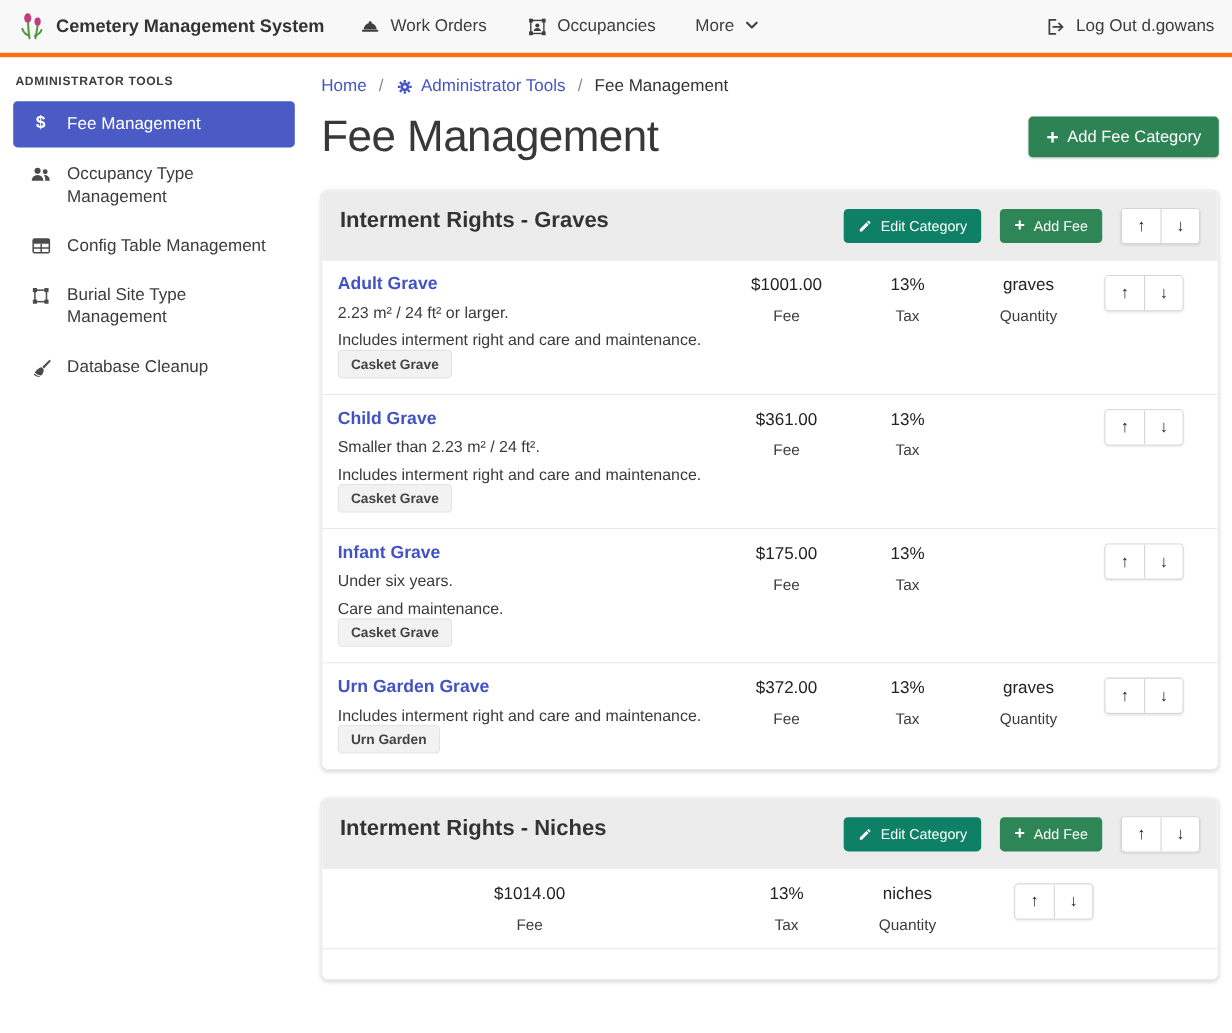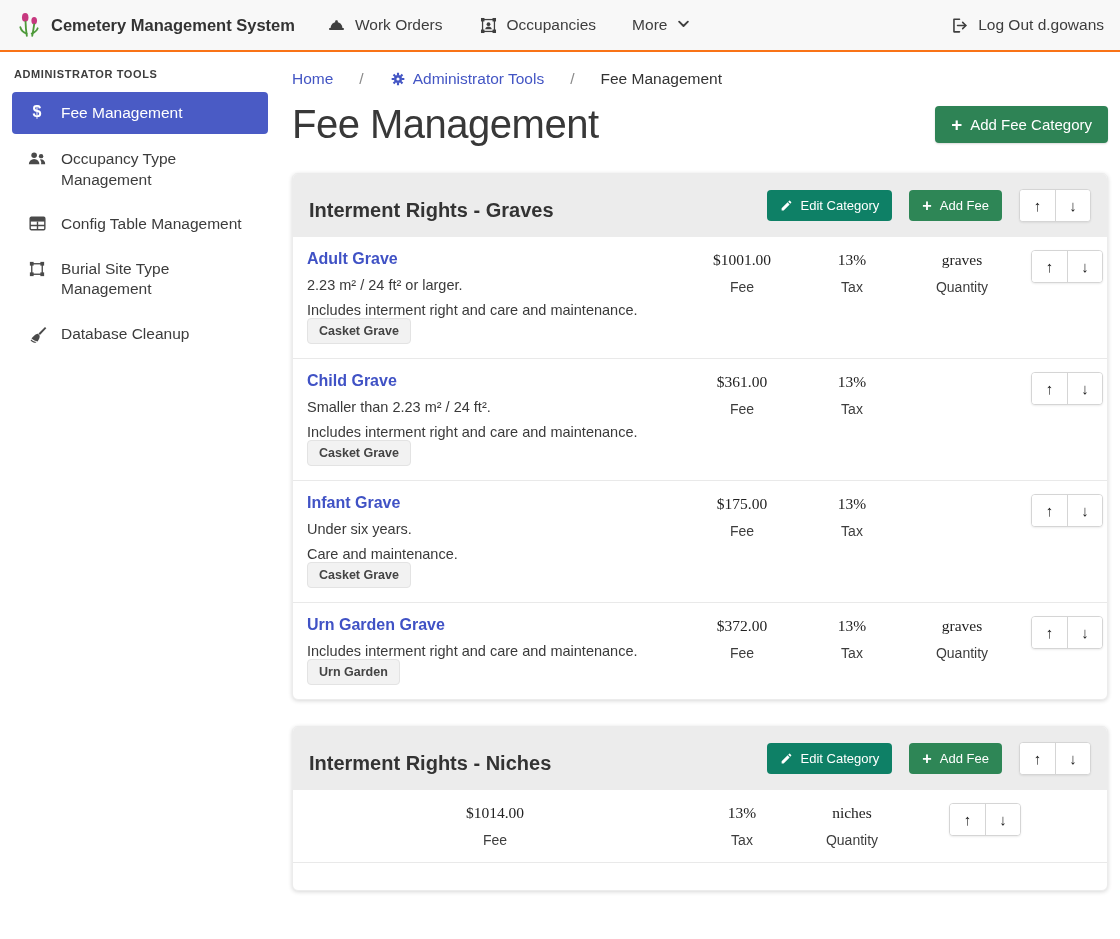--- a/index.html
+++ b/index.html
@@ -4,42 +4,42 @@
 <style>
   * { box-sizing: border-box; }
   html,body { margin:0; padding:0; }
   body {
     width:1120px; height:939px; overflow:hidden;
     font-family:"Liberation Sans","DejaVu Sans",sans-serif;
     background:#fff; color:#333;
   }
   
   .navbar {
-    height:52px; background:#f8f8f8; border-bottom:2px solid #f97316;
+    height:52px; background:#f8f8f8; border-bottom:4px solid #f97316;
     display:flex; align-items:center; padding:0 16px;
   }
   .brand { display:flex; align-items:center; gap:9px; font-weight:bold; font-size:16.5px; color:#333; text-decoration:none; }
   .nav-links { display:flex; align-items:center; margin-left:32px; gap:36px; }
   .nav-item { display:flex; gap:9px; font-size:15.5px; color:#3d3d3d; text-decoration:none; cursor:pointer; }
   .nav-item svg { flex-shrink:0; }
   .logout { margin-left:auto; }
   
   .layout { display:flex; align-items:flex-start; }
   .sidebar { width:280px; flex-shrink:0; padding:12px 12px 0 12px; }
   .sidebar-heading { font-size:11px; font-weight:700; letter-spacing:.6px; color:#3d3d3d; padding:4px 2px 12px 2px; }
   .side-item {
     display:flex; align-items:flex-start; gap:13px; padding:9px 14px; margin-bottom:6px;
     font-size:15.5px; line-height:1.32; color:#3c3c3c; border-radius:4px; cursor:pointer;
   }
   .side-item .si { width:22px; flex-shrink:0; display:flex; justify-content:center; margin-top:1px; }
   .side-item.active { background:#4a5bc5; color:#fff; padding-top:11px; padding-bottom:11px; }
   .dollar-glyph { font-weight:700; font-size:16px; line-height:1; }
   
   main { flex:1; padding:14px 12px 0 12px; min-width:0; }
-  .breadcrumb { display:flex; align-items:center; gap:26px; font-size:15.5px; margin:4px 0 0 0; }
+  .breadcrumb { display:flex; align-items:center; gap:11px; font-size:15.5px; margin:4px 0 0 0; }
   .bc-link { color:#4355c4; text-decoration:none; display:inline-flex; align-items:center; gap:7px; }
   .bc-sep { color:#8a8a8a; }
   .bc-current { color:#333; }
   .title-row { display:flex; justify-content:space-between; align-items:center; margin:14px 0 26px 0; }
   h1.page-title { margin:0; font-size:40px; font-weight:400; color:#383838; letter-spacing:-0.5px; }
   
   .btn {
     border:none; border-radius:4px; color:#fff; cursor:pointer;
     display:inline-flex; align-items:center; gap:8px; font-family:inherit;
   }
@@ -51,36 +51,36 @@
     display:inline-flex; border:1px solid #d5d5d5; border-radius:4px; overflow:hidden;
     background:#fff; box-shadow:0 1px 2px rgba(0,0,0,.08);
   }
   .arrow-btn { width:35px; height:31px; background:#fff; border:none; font-size:15px; color:#222; cursor:pointer; font-family:inherit; padding:0; }
   .arrow-btn + .arrow-btn { border-left:1px solid #d5d5d5; }
   
   .card {
     border:1px solid #ececec; border-radius:6px; background:#fff; overflow:hidden;
     box-shadow:0 1px 4px rgba(0,0,0,.16); margin-bottom:26px;
   }
-  .card-head { background:#ececec; display:flex; justify-content:space-between; align-items:flex-end; padding:15px 16px; }
+  .card-head { background:#ececec; display:flex; justify-content:space-between; align-items:flex-start; padding:15px 16px; }
   .card-title { margin:0; font-size:20px; font-weight:600; color:#333; }
   .head-actions { display:flex; align-items:center; gap:17px; }
   .fee-row {
     display:grid; grid-template-columns:1fr 118px 102px 118px 82px;
-    padding:13px 4px 14px 14px; align-items:start;
+    padding:13px 31px 14px 14px; align-items:start;
   }
   .fee-row + .fee-row { border-top:1px solid #e9e9e9; }
   .fee-name { color:#4052c5; font-weight:700; font-size:16px; text-decoration:none; display:inline-block; }
   .fee-desc { font-size:14.5px; color:#3a3a3a; margin-top:9px; }
   .tag {
     display:inline-block; background:#f2f2f2; border:1px solid #e3e3e3; border-radius:4px;
     font-size:12.5px; color:#444; padding:5px 11px; margin-top:0;font-weight:bold;
   }
   .col { text-align:center; padding-top:1px; }
-  .col .val { font-size:15.5px; color:#222;font-family:Liberation Serif, serif; }
+  .col .val { font-size:15.5px; color:#222; }
   .col .lbl { font-size:14px; color:#3d3d3d; margin-top:10px; }
   .row-arrows { justify-self:end; }
   svg { display:block; }
 </style>
 </head>
 <body>
 
 <header class="navbar">
   <a class="brand">
     <span>

